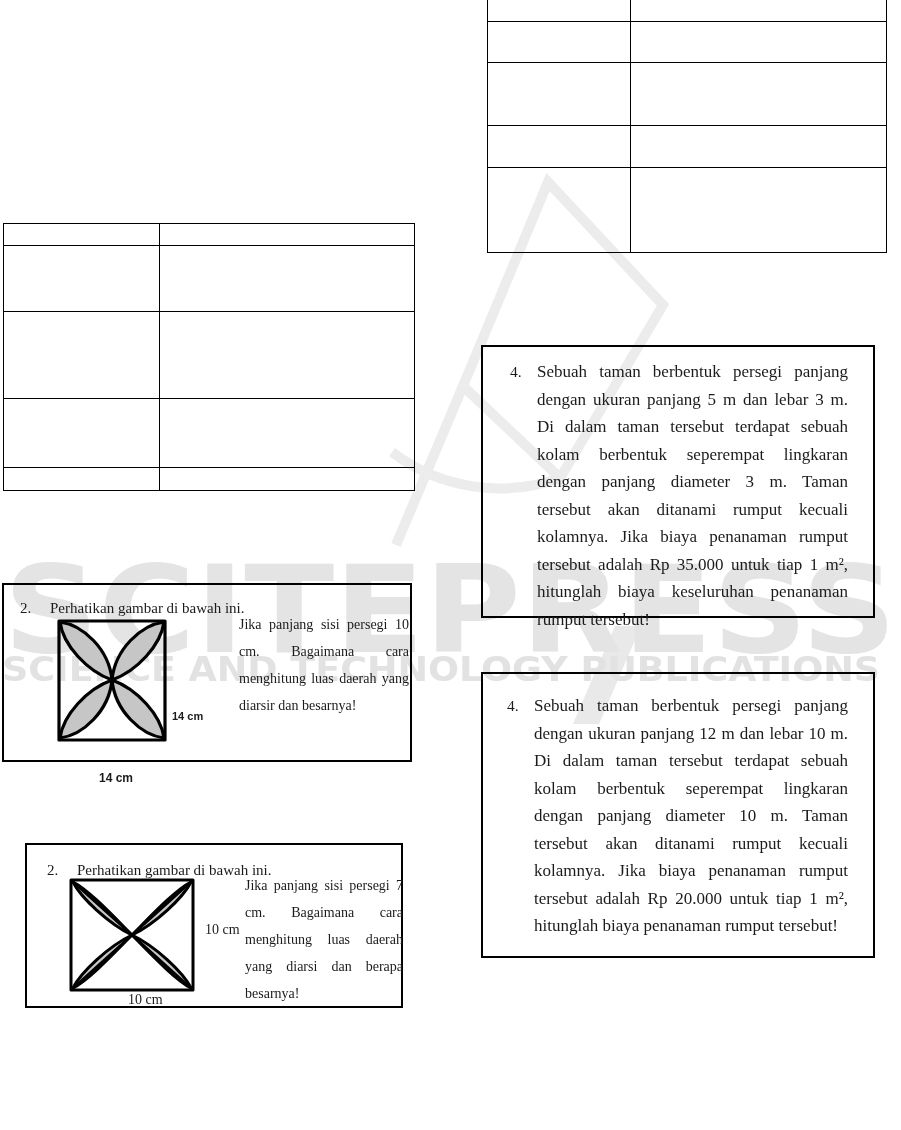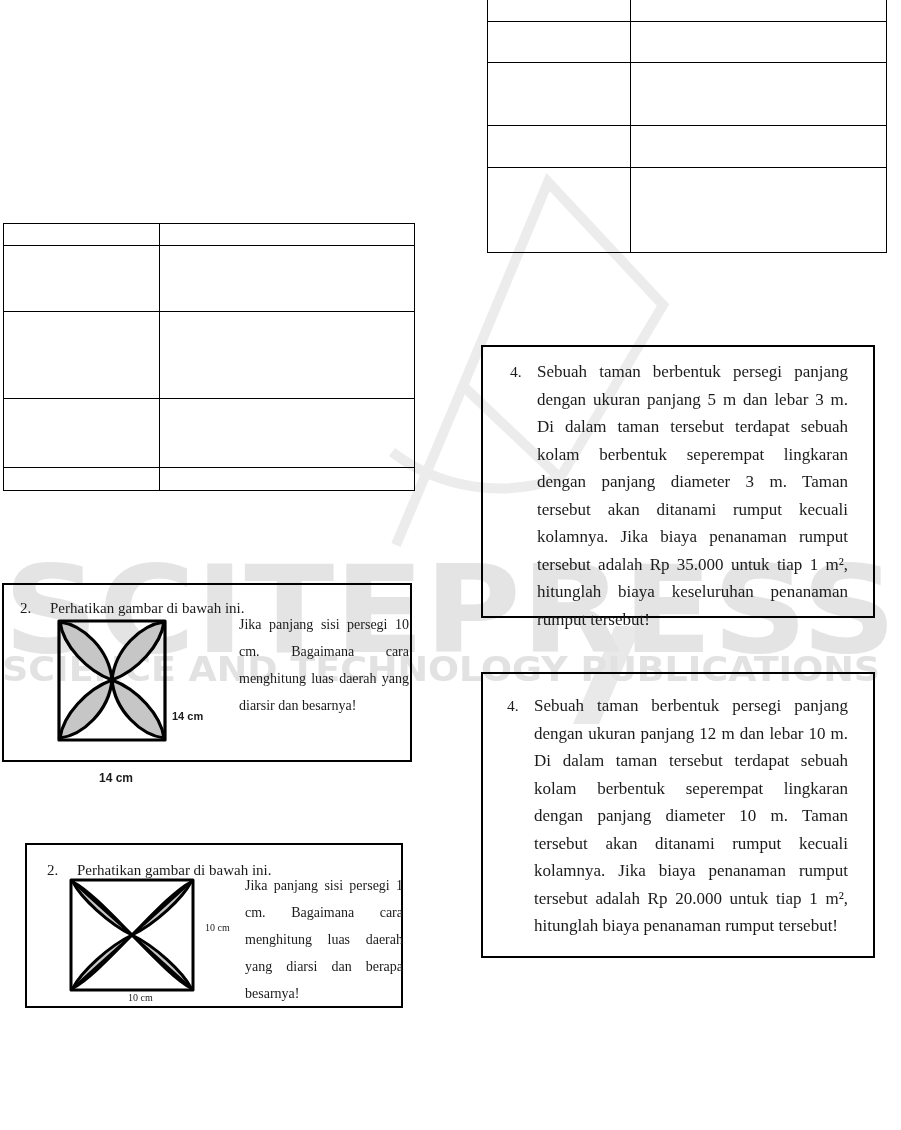--- a/index.html
+++ b/index.html
@@ -25,21 +25,21 @@
   .para {
     text-align:justify; font-size:13.5px; line-height:27px;
   }
   .garden { display:flex; align-items:flex-start; }
   .garden .num { flex:0 0 27px; font-size:15.5px; line-height:27.5px; }
   .garden .body {
     flex:0 0 auto; text-align:justify; font-size:17px; line-height:27.5px;
   }
 
   .figlabel-sans { font-family:"Liberation Sans", sans-serif; font-weight:bold; font-size:11px; white-space:nowrap;margin-top:28px; }
-  .figlabel-serif { font-size:10px; white-space:nowrap; }
+  .figlabel-serif { font-size:14px; white-space:nowrap; }
 </style>
 </head>
 <body>
 
 <div class="page">
 
   <svg class="abs watermark" width="901" height="1130" viewBox="0 0 901 1130" xmlns="http://www.w3.org/2000/svg">
 
     <g fill="none" stroke="#ececec" stroke-width="10">
       <path d="M548,182 L663,305 L560,478 L463,386 Z"></path>
@@ -130,21 +130,21 @@
         <rect x="2" y="2" width="122" height="110" fill="none"></rect>
         <path d="M63 57 C40 46,12 20,4 4 C20 12,46 40,63 57 Z" fill="#c6c6c6"></path>
         <path d="M63 57 C86 46,114 20,122 4 C106 12,80 40,63 57 Z" fill="#c6c6c6"></path>
         <path d="M63 57 C40 68,12 94,4 110 C20 102,46 74,63 57 Z" fill="#c6c6c6"></path>
         <path d="M63 57 C86 68,114 94,122 110 C106 102,80 74,63 57 Z" fill="#c6c6c6"></path>
         <path d="M2 2 L124 112 M124 2 L2 112" fill="none" stroke-width="2.6"></path>
       </g>
     </svg>
     <div class="abs figlabel-serif" style="left:178px; top:77px;">10 cm</div>
     <div class="abs figlabel-serif" style="left:101px; top:147px;">10 cm</div>
-    <div class="abs para" style="left:218px; top:27px; width:158px; font-size:14px;">Jika panjang sisi persegi 1 cm. Bagaimana cara menghitung luas daerah yang diarsi dan berapa besarnya!</div>
+    <div class="abs para" style="left:218px; top:27px; width:158px; font-size:14px;">Jika panjang sisi persegi 7 cm. Bagaimana cara menghitung luas daerah yang diarsi dan berapa besarnya!</div>
   </div>
 
   <div class="pbox abs" style="left:481px; top:345px; width:394px; height:273px;">
     <div class="garden abs" style="left:27px; top:11px; width:338px;">
       <span class="num">4.</span>
       <div class="body" style="width:311px;">Sebuah taman berbentuk persegi panjang dengan ukuran panjang 5 m dan lebar 3 m. Di dalam taman tersebut terdapat sebuah kolam berbentuk seperempat lingkaran dengan panjang diameter 3 m. Taman tersebut akan ditanami rumput kecuali kolamnya. Jika biaya penanaman rumput tersebut adalah Rp 35.000 untuk tiap 1 m², hitunglah biaya keseluruhan penanaman rumput tersebut!</div>
     </div>
   </div>
 
   <div class="pbox abs" style="left:481px; top:672px; width:394px; height:286px;">

